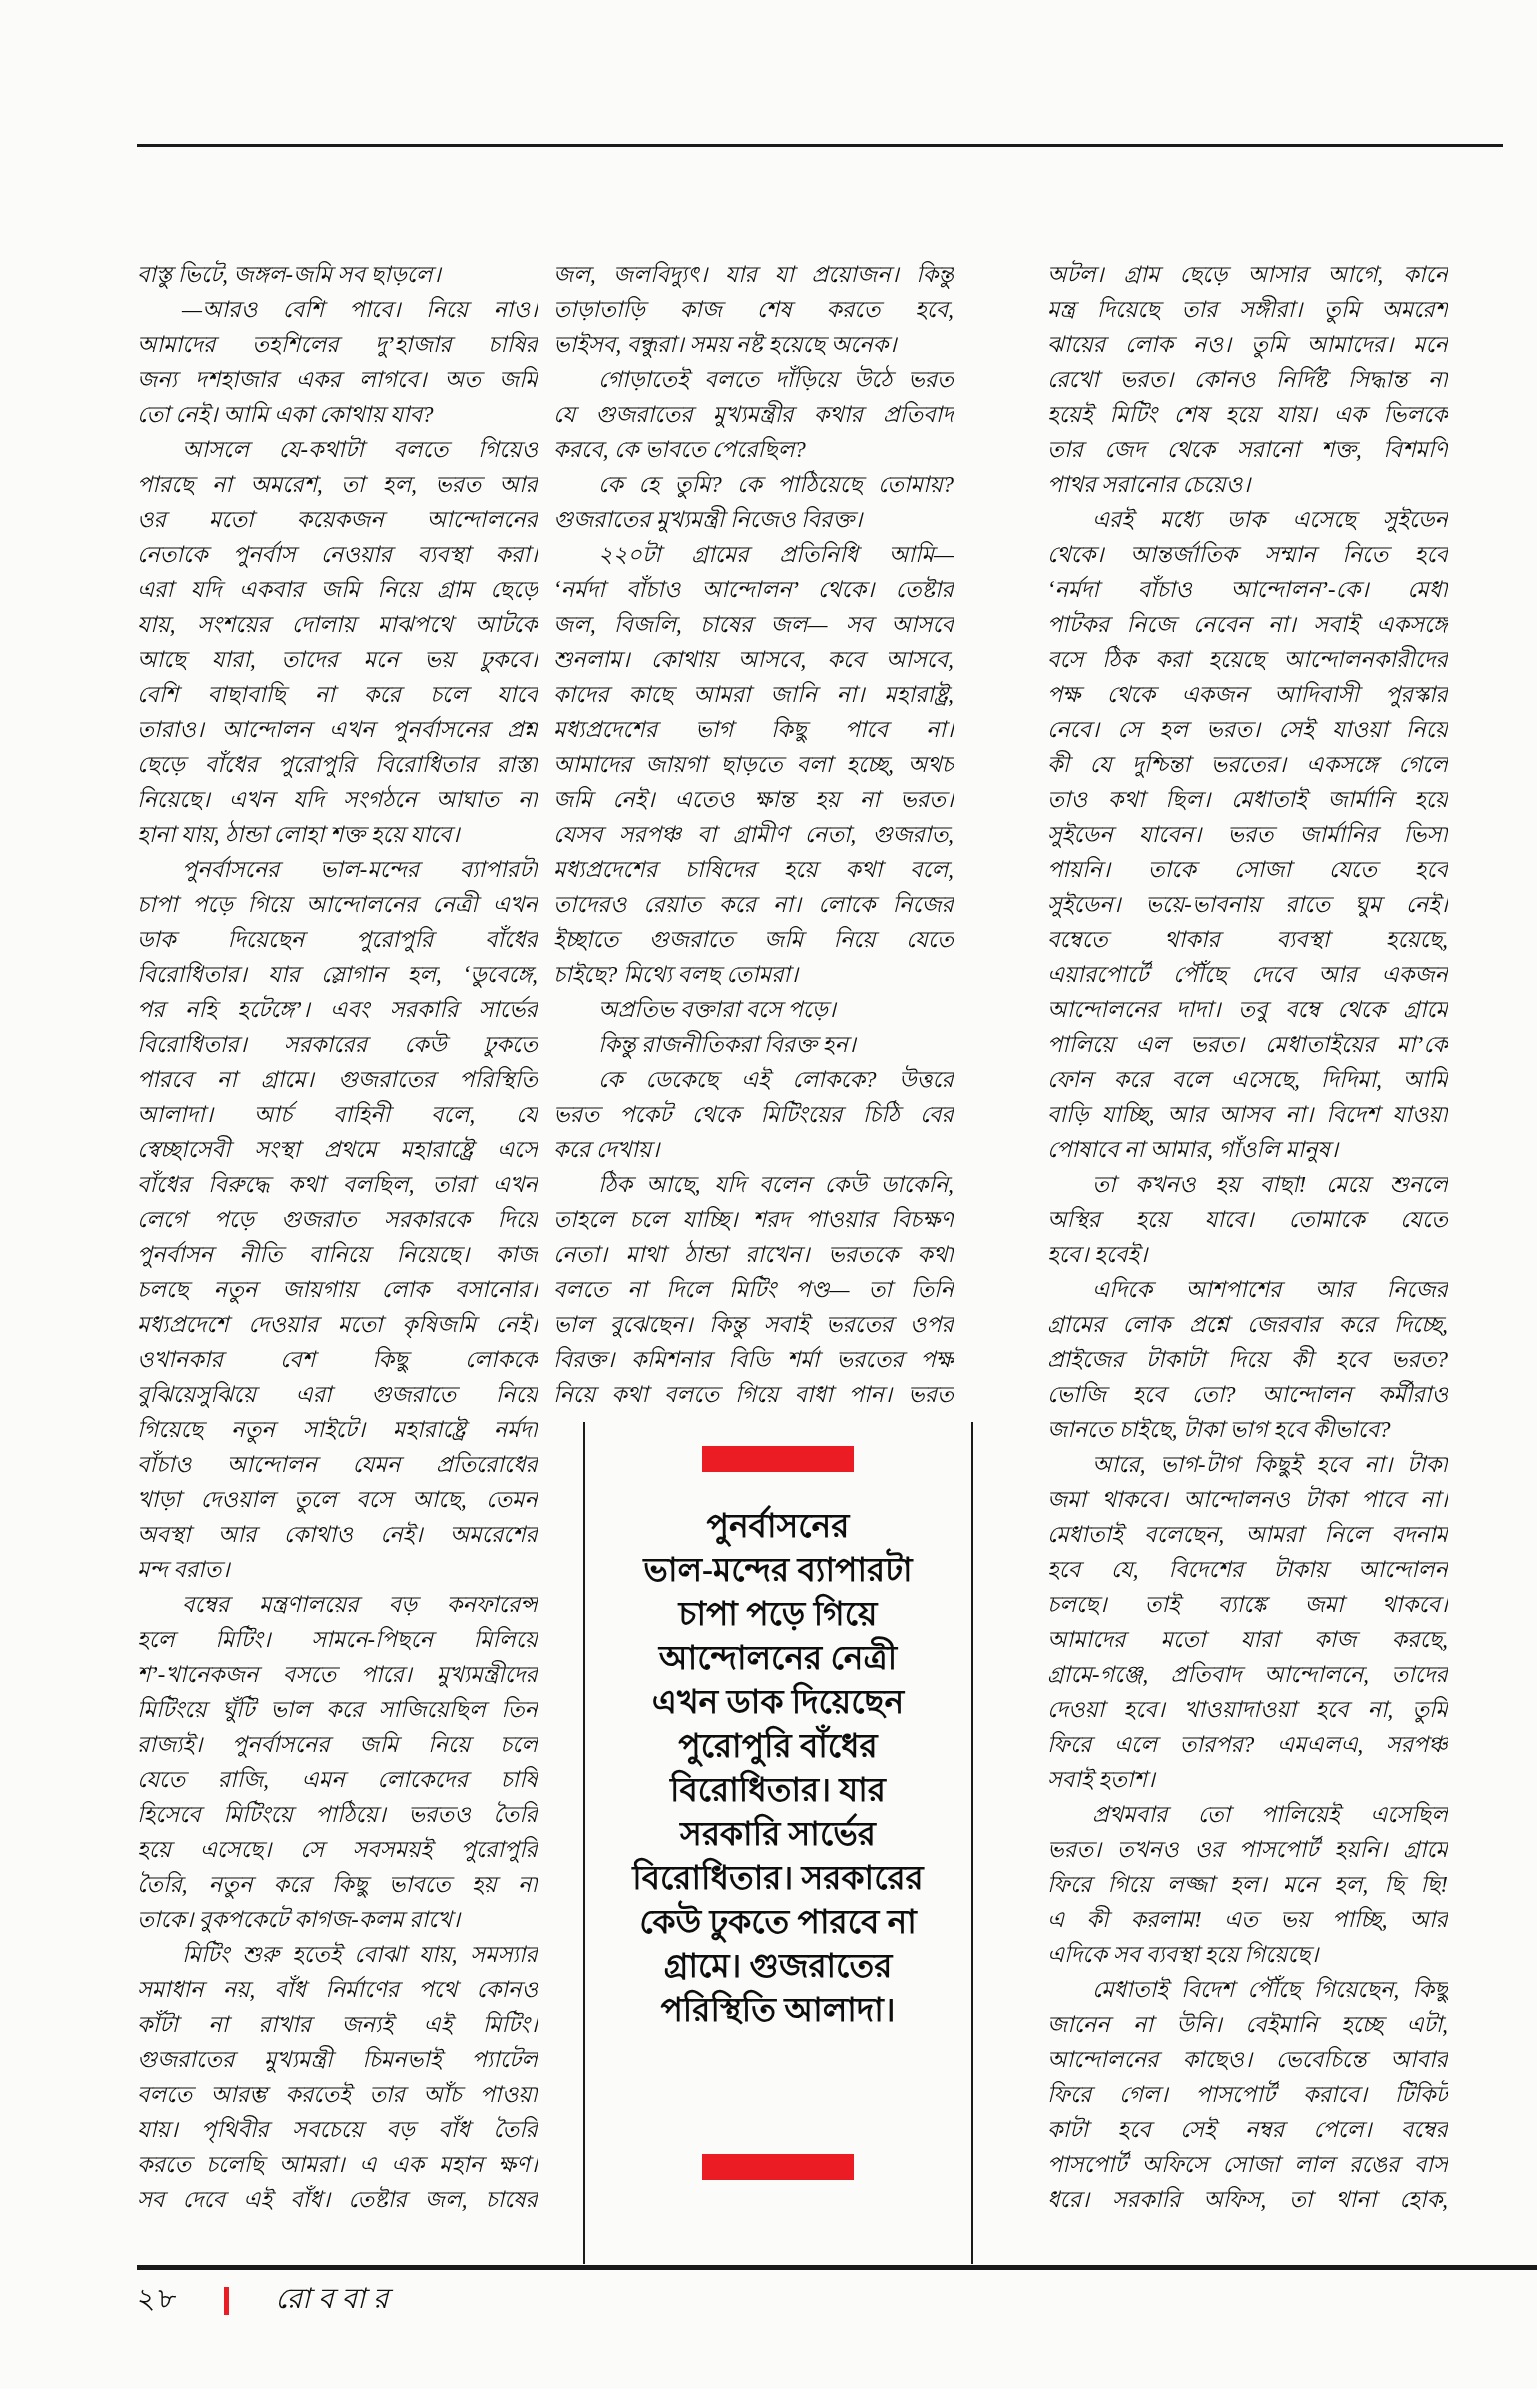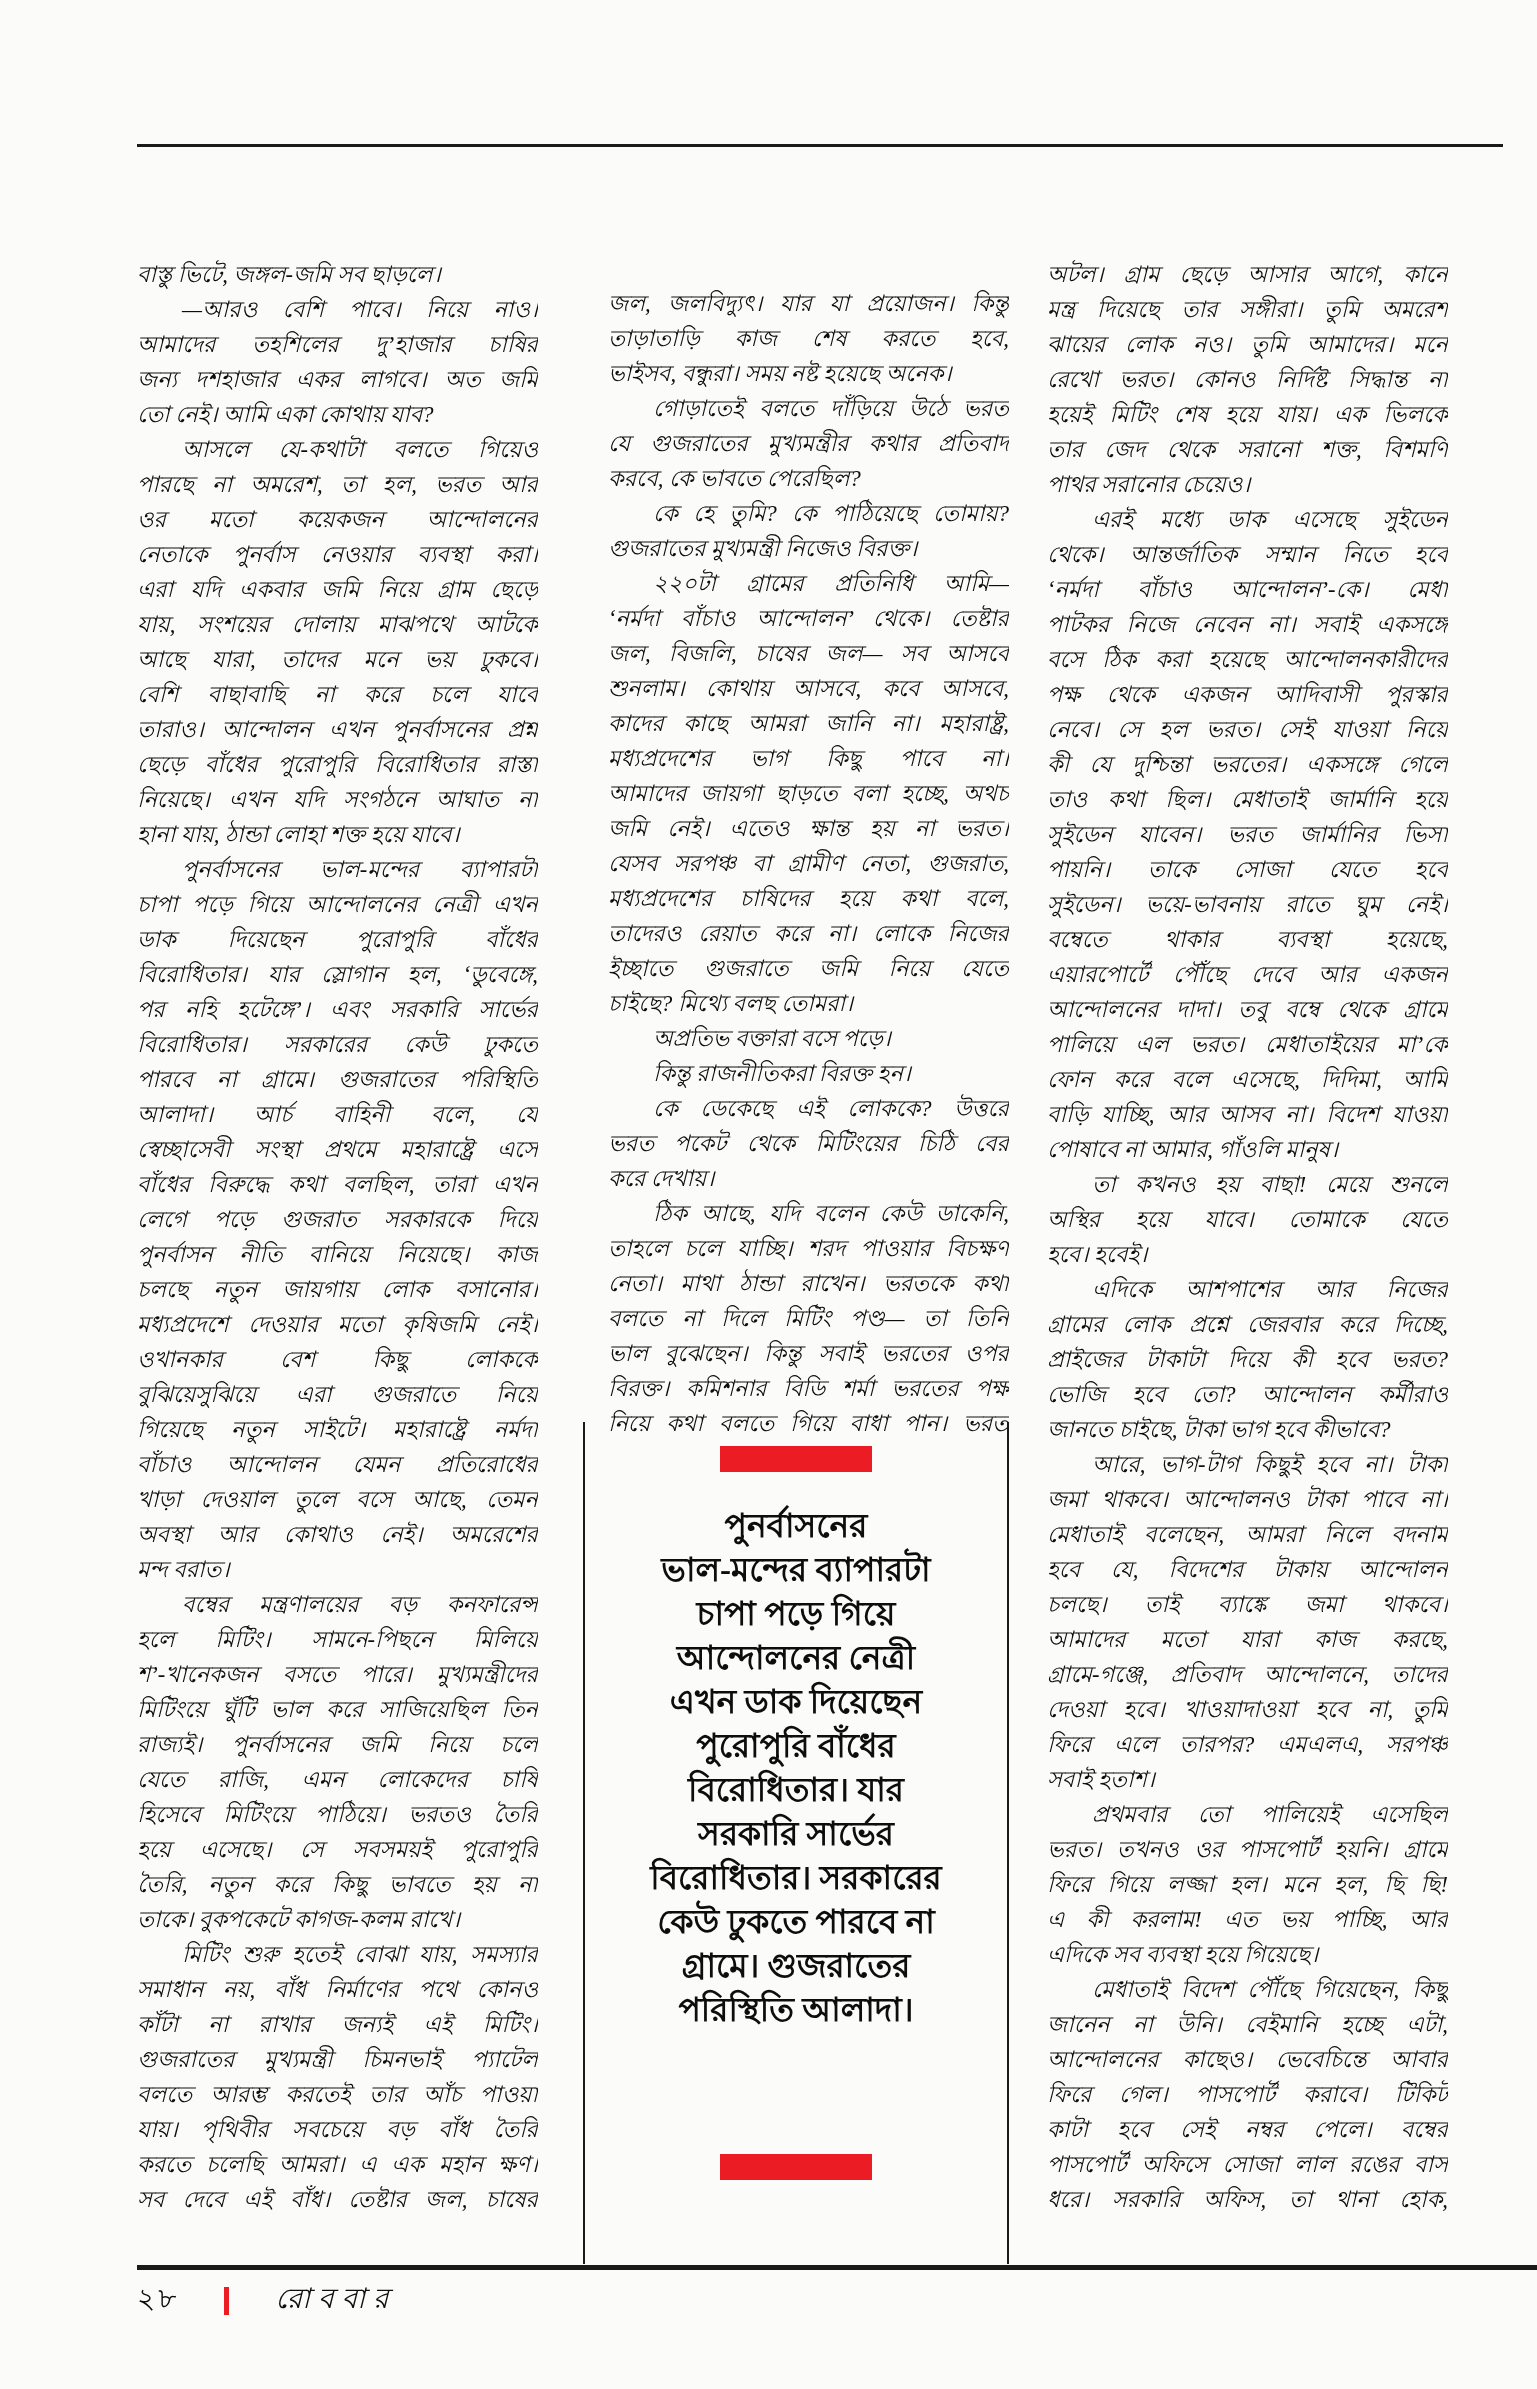--- a/index.html
+++ b/index.html
@@ -8,33 +8,33 @@
     background:#fbfbfa;color:#0d0d0d;
     font-family:"Liberation Serif","DejaVu Serif",serif;
     overflow:hidden;
   }
   .rule{position:absolute;background:#1a1a1a;}
   .top-rule{left:137px;top:144px;width:1366px;height:3.1px;}
   .footer-rule{left:137px;top:2265px;width:1400px;height:4.7px;}
 
   .col{position:absolute;top:257px;width:401px;font-size:22.5px;font-style:italic;}
   .col1{left:137px;}
-  .col2{left:608px;margin-top:29px;}
+  .col2{left:553px;}
   .col3{left:1047px;}
 
   .bline{
     height:35px;line-height:35px;white-space:nowrap;
     text-align:justify;text-align-last:justify;
     overflow:hidden;
   }
   .bline.ind{text-indent:45px;}
   .bline.end{text-align-last:left;}
 
   .pq{
-    position:absolute;left:583px;top:1422px;width:426px;height:842px;
+    position:absolute;left:583px;top:1422px;width:390px;height:842px;
     border-left:2.3px solid #1a1a1a;border-right:2.3px solid #1a1a1a;
     box-sizing:border-box;
     padding-left:32px;
   }
   .pq-bar{
     position:absolute;left:50%;transform:translateX(-50%);
     width:152px;height:25.6px;background:#ec1c24;
   }
   .pq-bar-top{top:24px;}
   .pq-bar-bottom{top:732px;}

